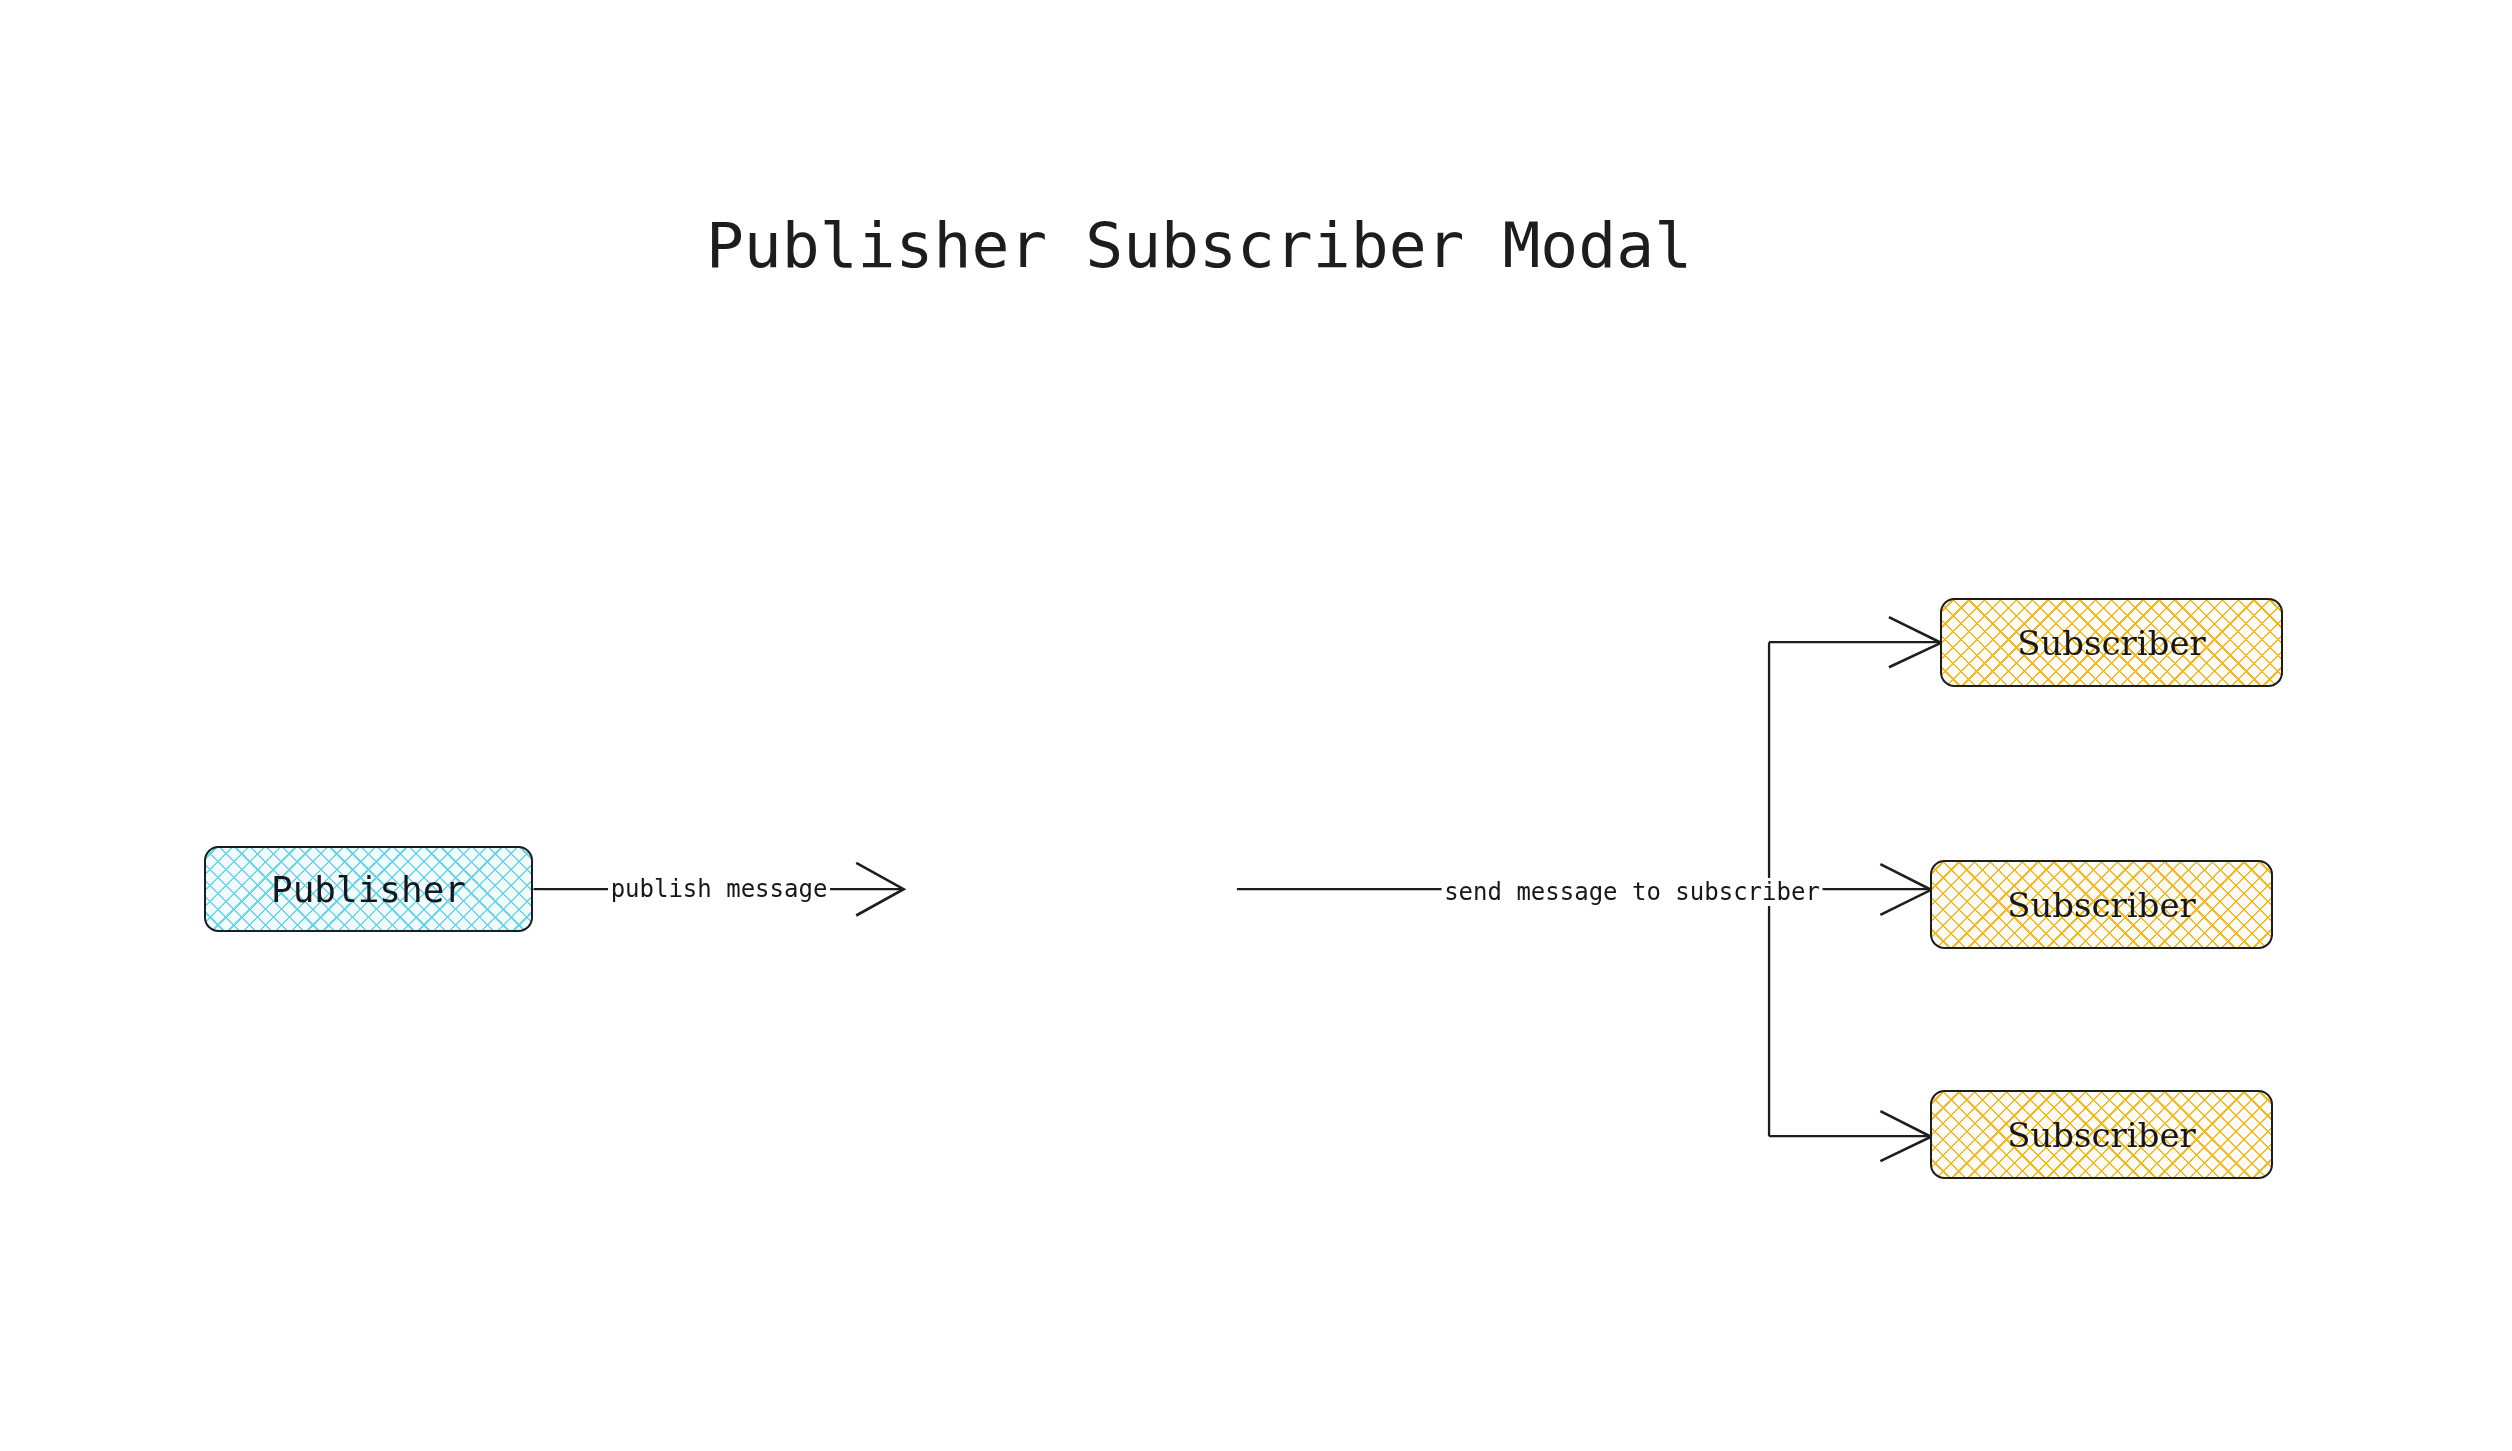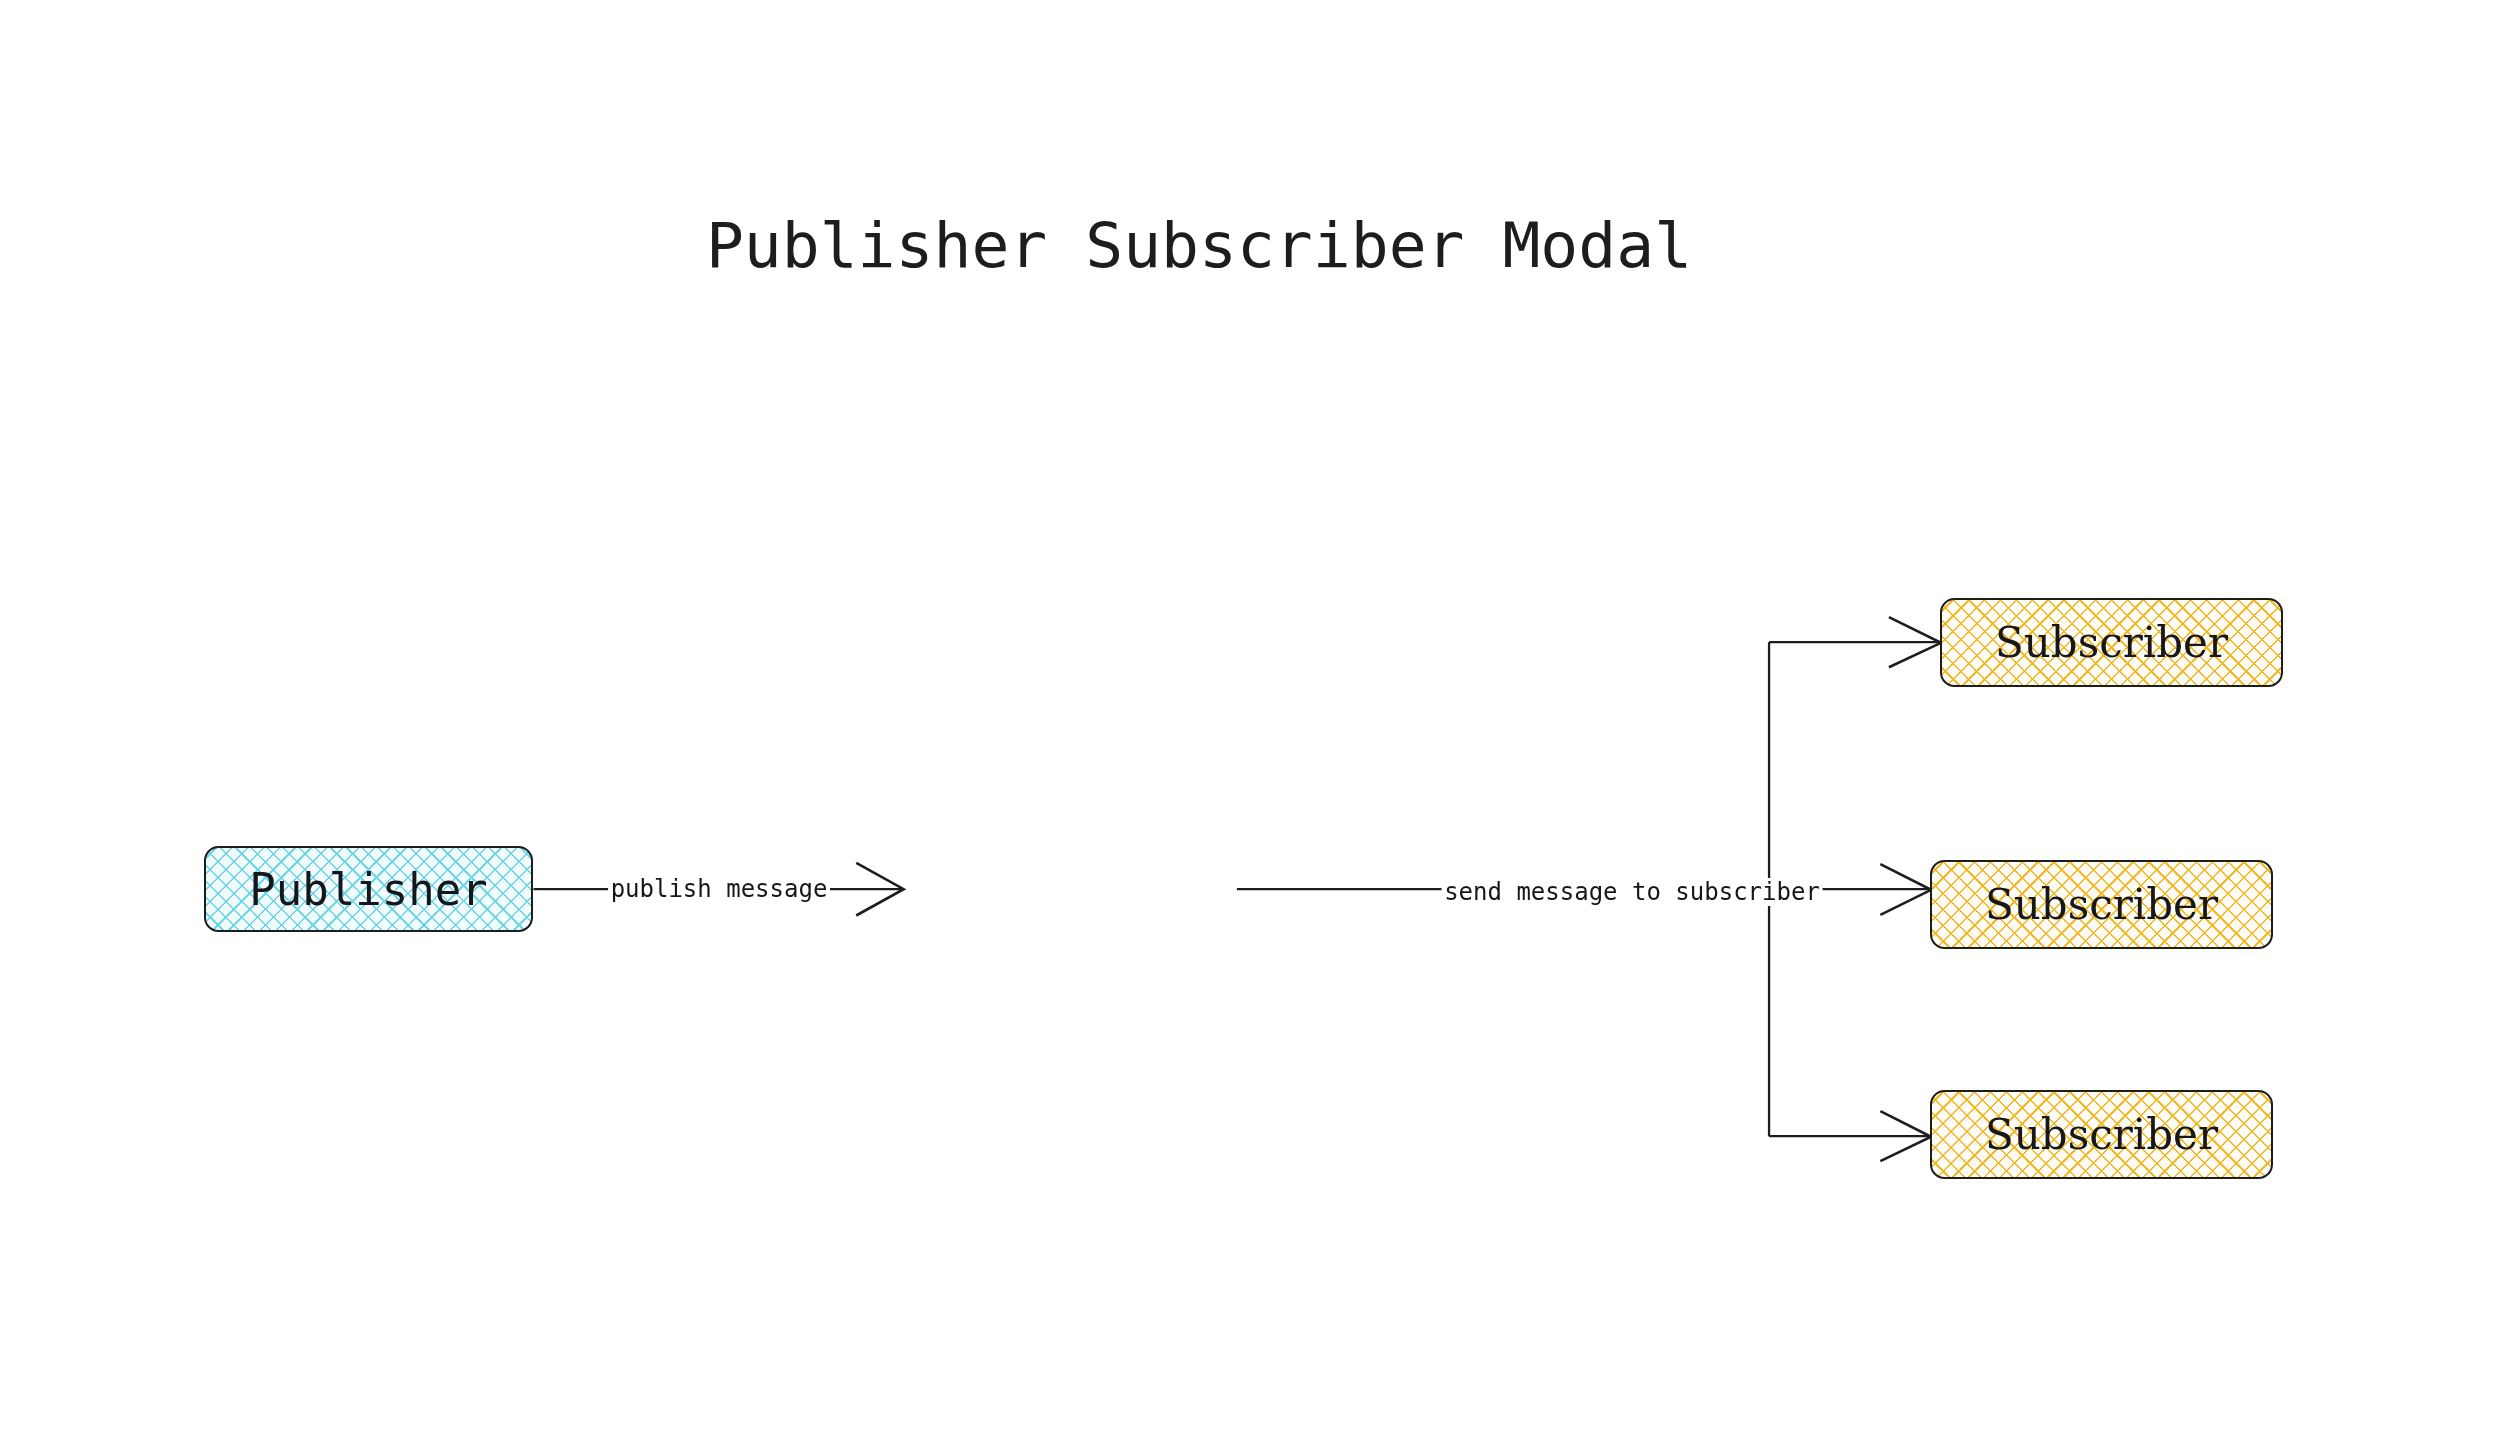--- a/index.html
+++ b/index.html
@@ -83,37 +83,37 @@
       repeating-linear-gradient(45deg,  rgba(245,184,33,0.98) 0 1.6px, rgba(0,0,0,0) 1.6px 11.2px),
       repeating-linear-gradient(-45deg, rgba(245,184,33,0.98) 0 1.6px, rgba(0,0,0,0) 1.6px 11.2px);
   }
 
   
   #node-publisher {
     left: 204px;  top: 846px;  width: 329px;  height: 86px;
   }
   #node-publisher .node-label {
     font-family: "DejaVu Sans Mono", monospace;
-    font-size: 44px;
+    font-size: 36px;
   }
 
   #node-topic {
     left: 906px; top: 846px; width: 331px; height: 86px;
   }
   #node-topic .node-label {
     font-family: "DejaVu Sans Mono", monospace;
     font-size: 34px;
   }
 
   .node-subscriber {
     width: 343px; height: 89px;
   }
   .node-subscriber .node-label {
     font-family: "DejaVu Serif", serif;
-    font-size: 42px;
+    font-size: 34px;
   }
   #node-subscriber-1 { left: 1940px; top: 598px;  }
   #node-subscriber-2 { left: 1930px; top: 860px; }
   #node-subscriber-3 { left: 1930px; top: 1090px; }
 
   
   .edge-label {
     position: absolute;
     z-index: 3;
     background: #ffffff;

